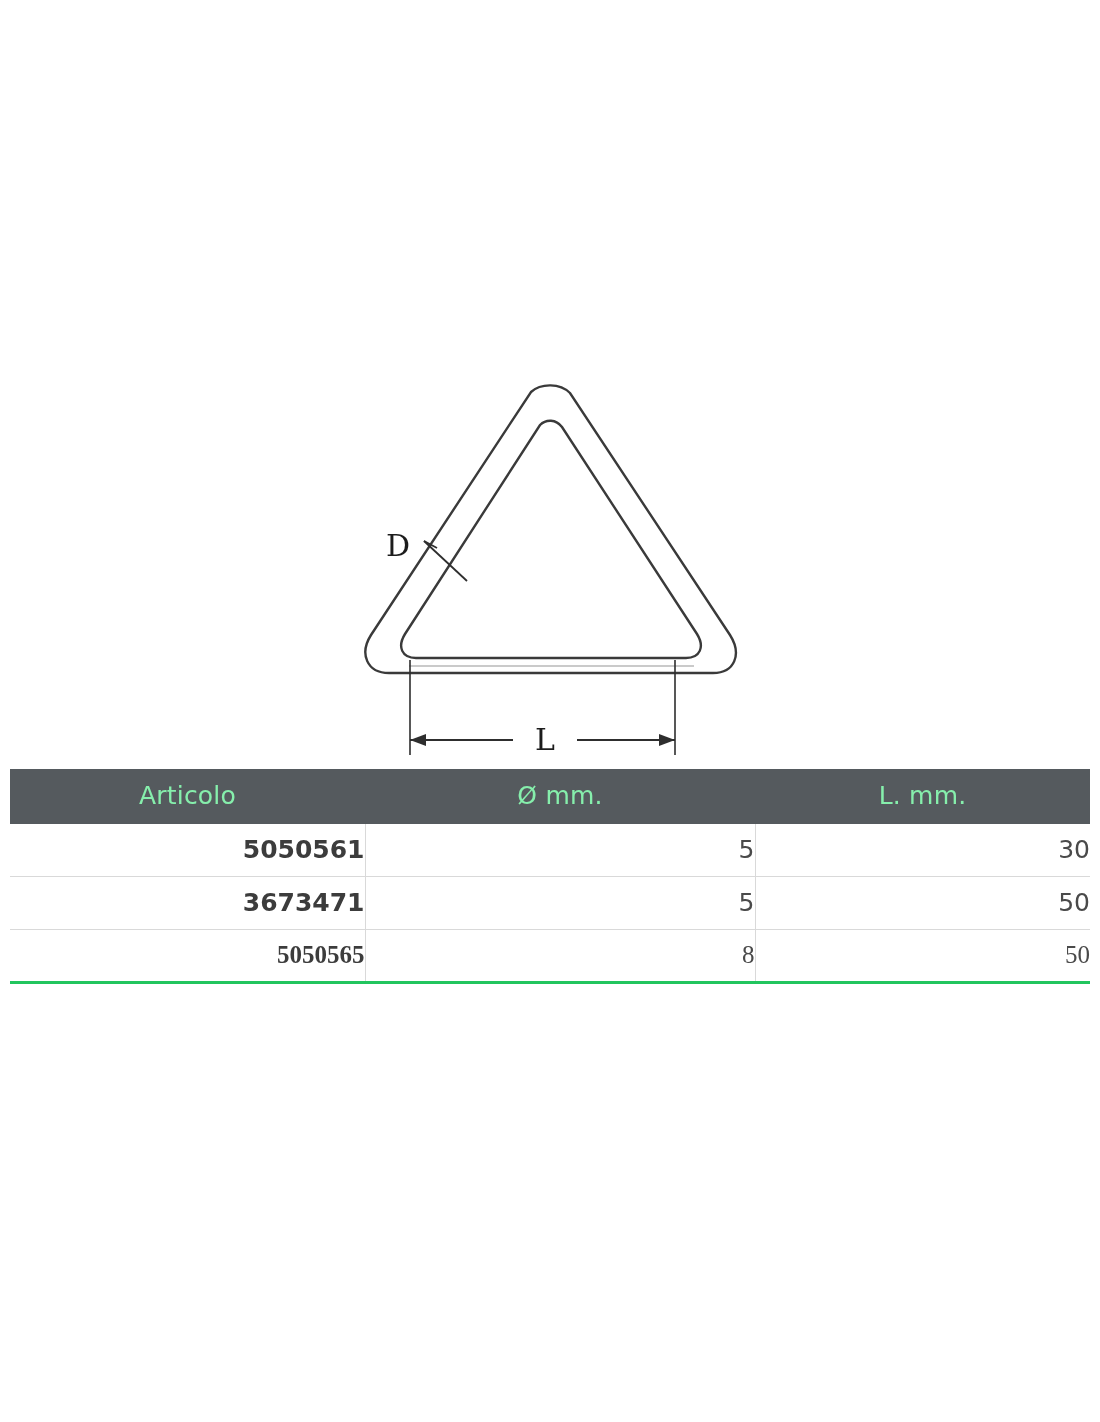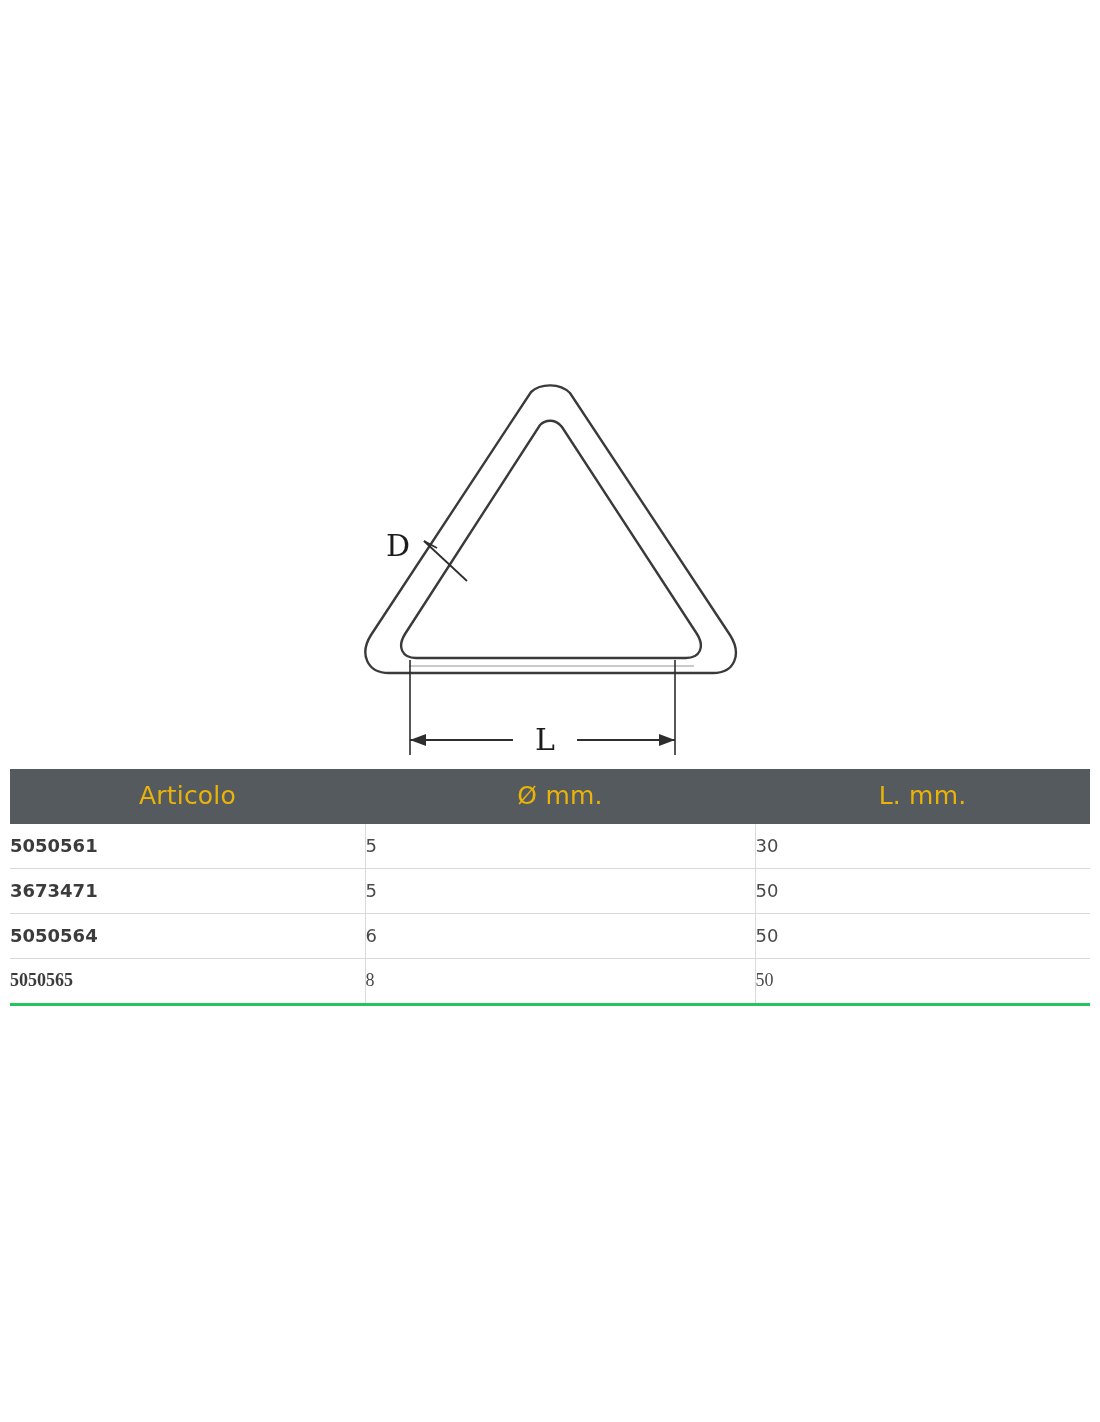--- a/index.html
+++ b/index.html
@@ -33,31 +33,31 @@
   #spec-table {
     position: absolute;
     left: 10px;
     top: 769px;
     width: 1080px;
     border-collapse: collapse;
     table-layout: fixed;
   }
   #spec-table thead th {
     background: #555a5e;
-    color: #eab308;
+    color: #86efac;
     font-weight: normal;
     font-size: 25px;
     padding: 12px 0 14px 0;
     text-align: center;
     letter-spacing: 0.2px;
   }
   #spec-table tbody td {
-    font-size: 18px;
+    font-size: 25px;
     color: #4a4a4a;
-    text-align: left;
+    text-align: right;
     padding: 11px 0 12px 0;
     border-bottom: 1px solid #d9d9d9;
   }
   #spec-table tbody tr:last-child td {
     border-bottom: 3px solid #22c55e;
     font-family: Liberation Serif, serif;
   }
   #spec-table tbody td.col-article {
     font-weight: bold;
     color: #3c3c3c;
@@ -127,23 +127,18 @@
       <td class="col-article">5050561</td>
       <td class="col-dia">5</td>
       <td class="col-len">30</td>
     </tr>
     <tr>
       <td class="col-article">3673471</td>
       <td class="col-dia">5</td>
       <td class="col-len">50</td>
     </tr>
     <tr>
-      <td class="col-article">5050564</td>
-      <td class="col-dia">6</td>
-      <td class="col-len">50</td>
-    </tr>
-    <tr>
       <td class="col-article">5050565</td>
       <td class="col-dia">8</td>
       <td class="col-len">50</td>
     </tr>
   </tbody>
 </table>
 
 </body></html>

